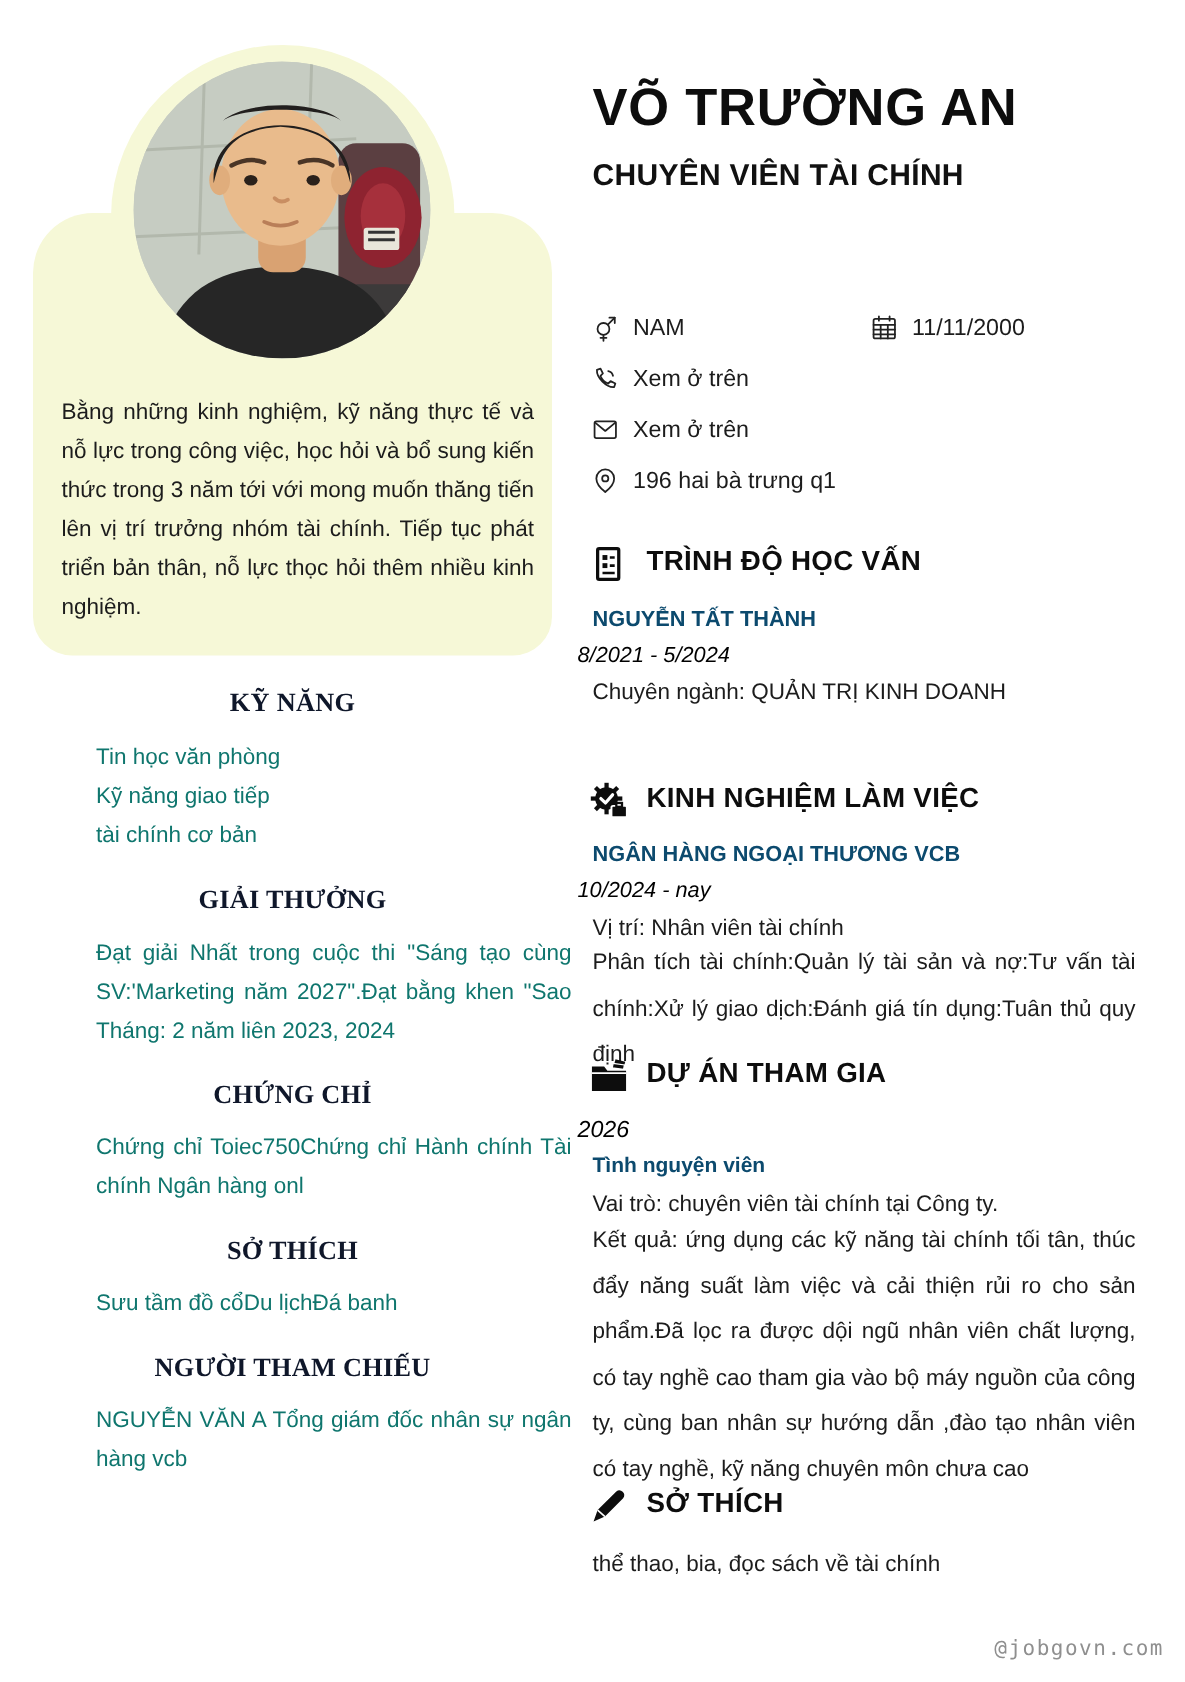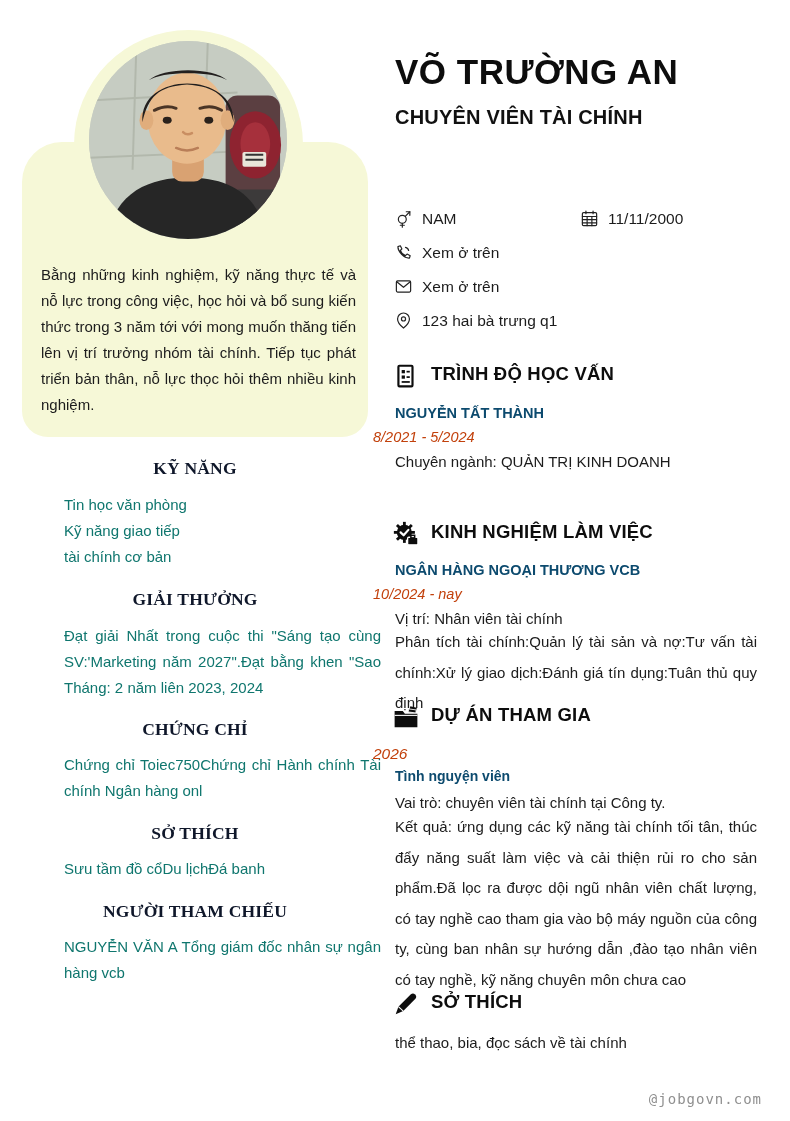--- a/index.html
+++ b/index.html
@@ -36,26 +36,26 @@
   .contact-row .cicon { width:19px; height:19px; flex:0 0 19px; display:flex; align-items:center; }
   .cicon svg { width:19px; height:19px; stroke:#222; fill:none; stroke-width:1.5;
                stroke-linecap:round; stroke-linejoin:round; }
 
   .sec-h { position:absolute; left:393px; display:flex; gap:12px;
            font-size:18.5px; font-weight:700; letter-spacing:.2px; color:#0d0d0d; }
   .sec-h .hicon { width:26px; height:26px; flex:0 0 26px; }
   .hicon svg { width:26px; height:26px; }
 
   .r-bold { position:absolute; left:395px; width:362px; font-size:14.5px; font-weight:700; color:#0c4a6e; }
-  .r-italic { position:absolute; left:373px; width:362px; font-size:14.5px; font-style:italic; color:#c2410c; }
+  .r-italic { position:absolute; left:385px; width:362px; font-size:14.5px; font-style:italic; color:#000000; }
   .r-line { position:absolute; left:395px; width:362px; font-size:15px; color:#1c1c1c; }
   .r-para { position:absolute; left:395px; width:362px; font-size:15px; line-height:30.5px;
             text-align:justify; color:#1c1c1c; }
 
-  .watermark { position:absolute; right:28px; top:1091px;
+  .watermark { position:absolute; right:14px; top:1091px;
                font-family:"DejaVu Sans Mono","Liberation Mono",monospace;
                font-size:14px; letter-spacing:1px; color:#8f8f8f;padding-left:12px; }
 </style>
 </head>
 <body>
 
 <div class="page">
 
   <div class="yellow-box"></div>
   <div class="photo-halo"></div>
@@ -164,21 +164,21 @@
     </span>
     <span>Xem ở trên</span>
   </div>
   <div class="contact-row" style="left:394px; top:311px;">
     <span class="cicon">
       <svg viewBox="0 0 24 24">
           <path d="M12,2.5 a7.5,7.5 0 0 1 7.5,7.5 c0,4.5 -5,9.5 -7.5,11.5 c-2.5,-2 -7.5,-7 -7.5,-11.5 A7.5,7.5 0 0 1 12,2.5 Z"></path>
           <circle cx="12" cy="10" r="2.6"></circle>
         </svg>
     </span>
-    <span>123 hai bà trưng q1</span>
+    <span>196 hai bà trưng q1</span>
   </div>
 
   <div class="sec-h" style="top:363px">
     <span class="hicon">
       <svg viewBox="0 0 24 24">
           <rect x="5" y="2.5" width="13" height="19" rx="1" fill="none" stroke="#0d0d0d" stroke-width="2"></rect>
           <rect x="8" y="6.5" width="3" height="3" fill="#0d0d0d"></rect>
           <rect x="8" y="11.5" width="3" height="3" fill="#0d0d0d"></rect>
           <line x1="12.5" y1="8" x2="15.5" y2="8" stroke="#0d0d0d" stroke-width="1.6"></line>
           <line x1="12.5" y1="13" x2="15.5" y2="13" stroke="#0d0d0d" stroke-width="1.6"></line>

